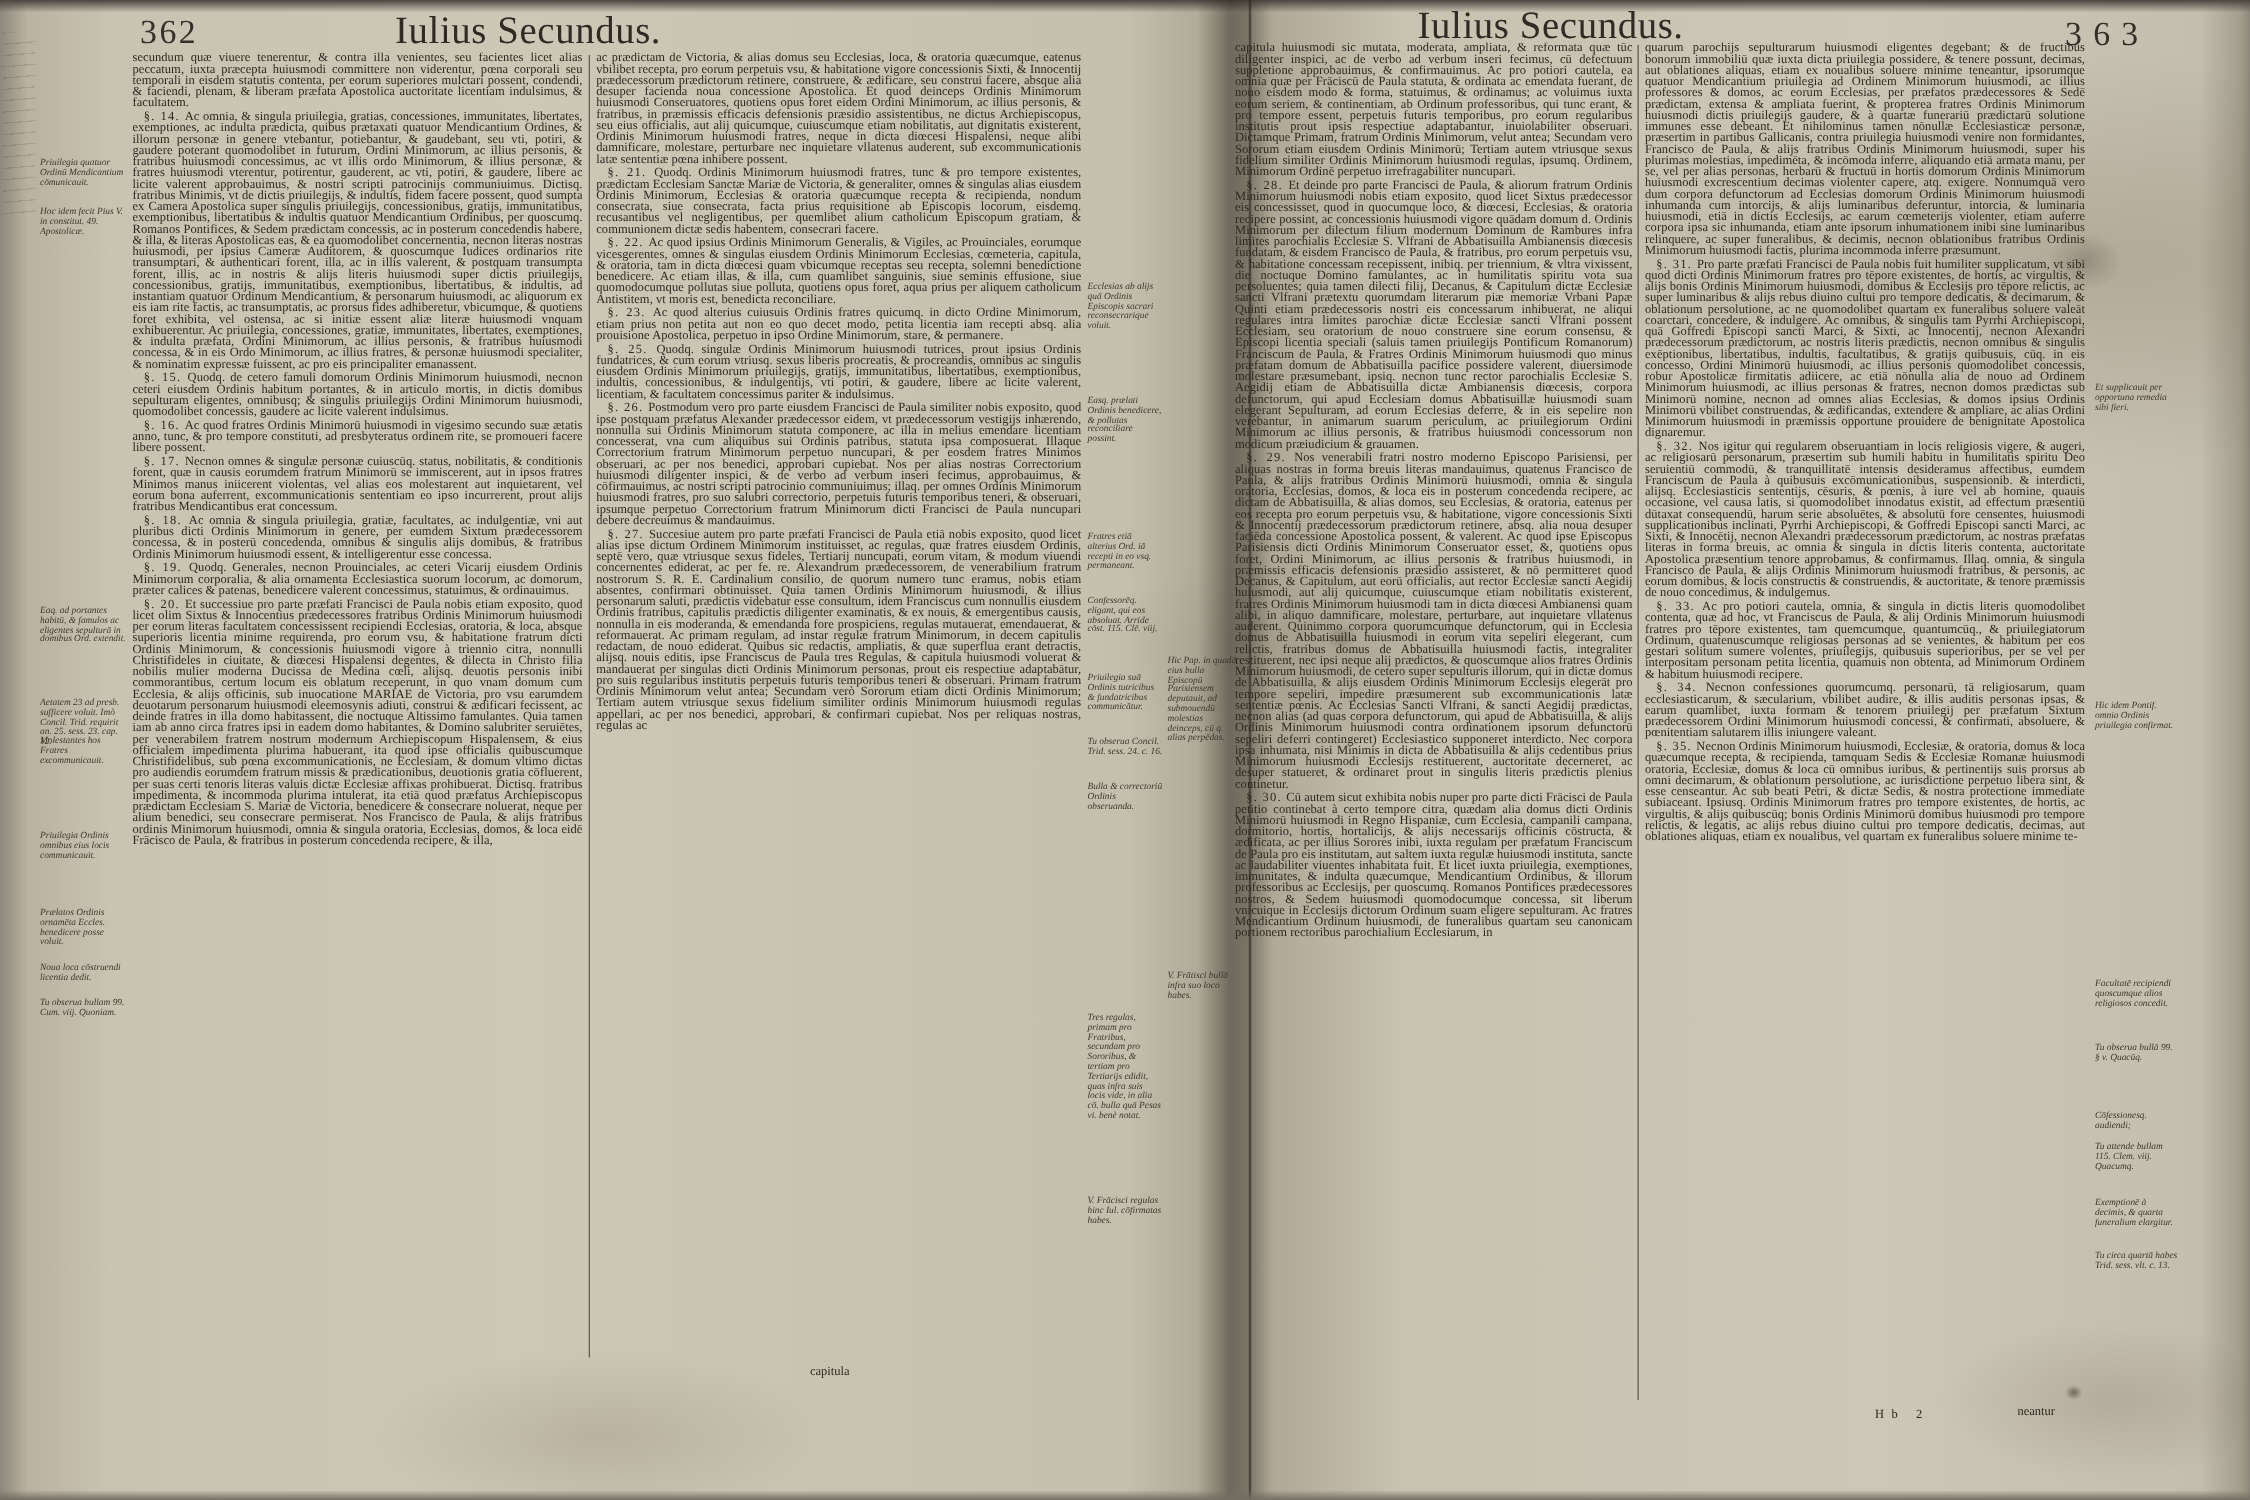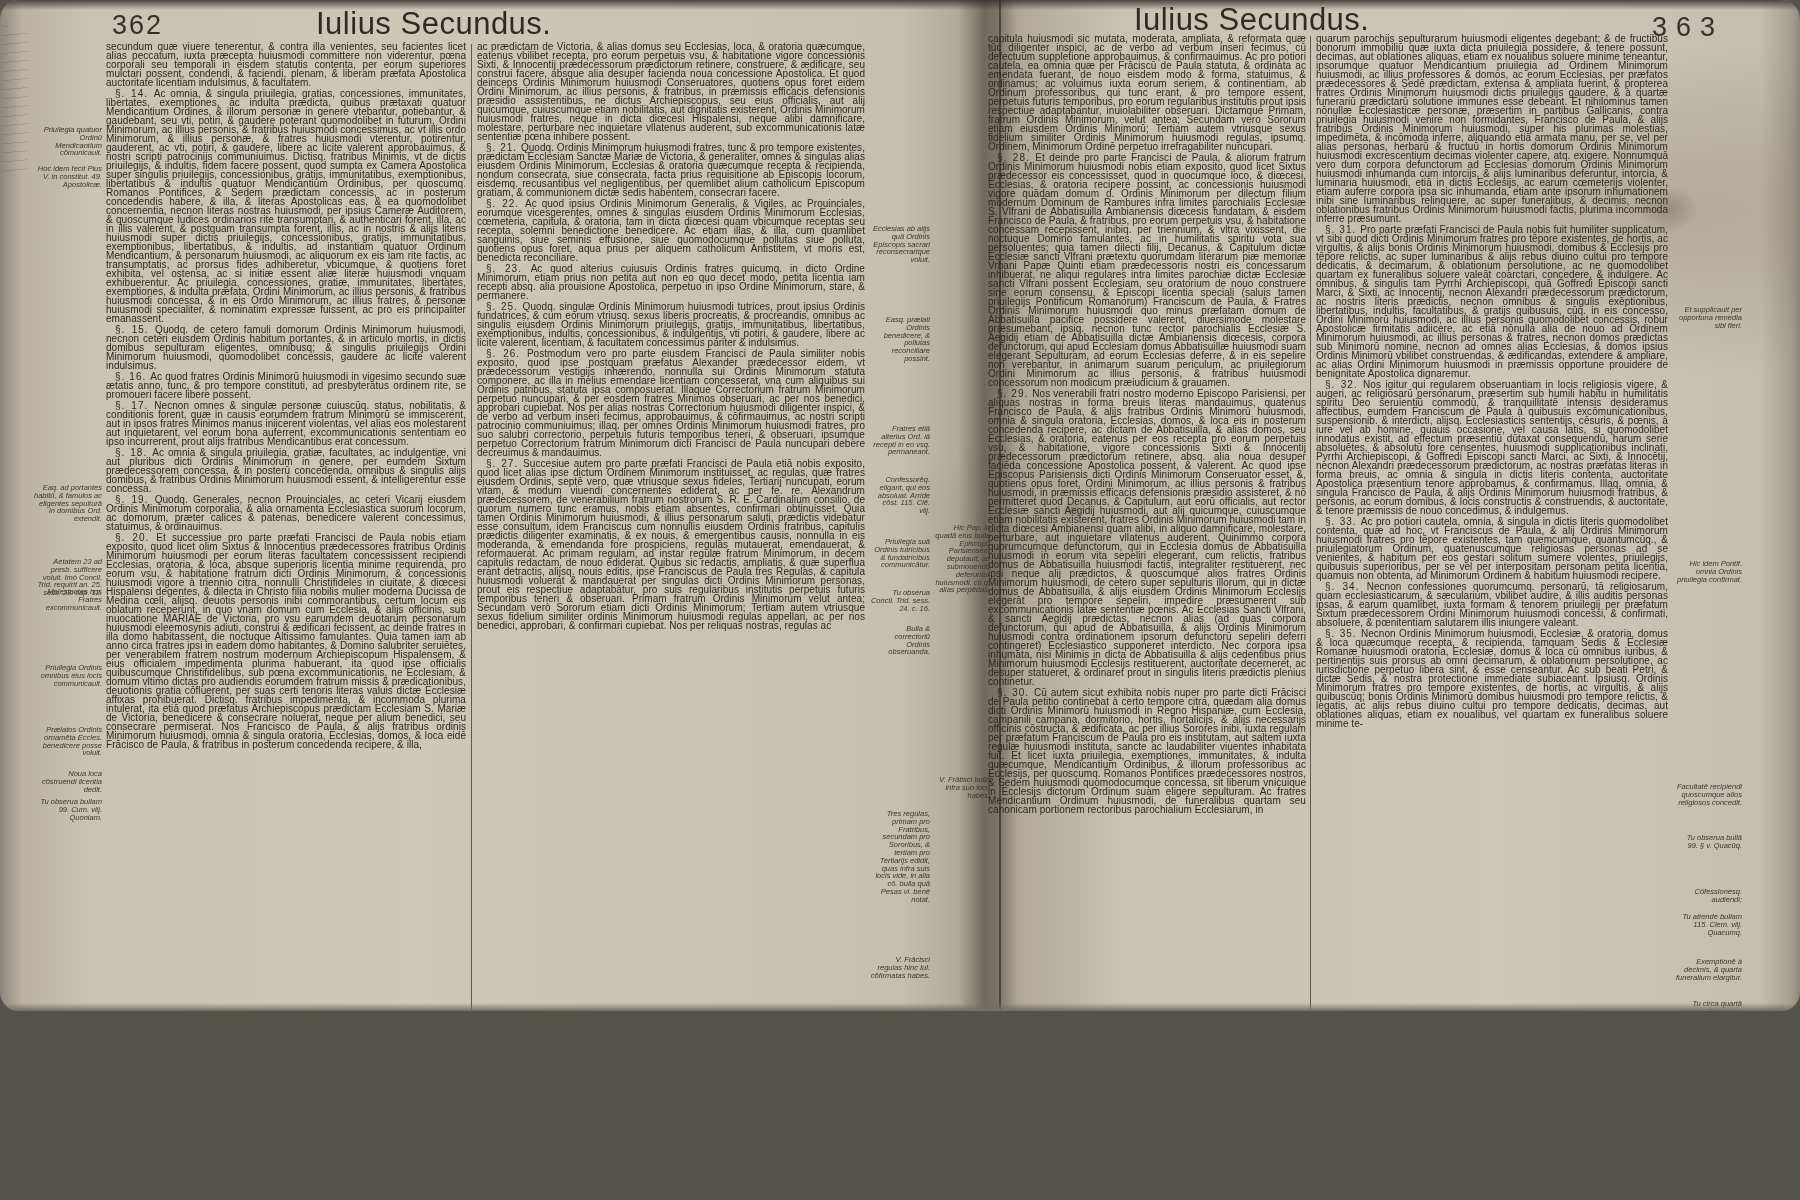--- a/index.html
+++ b/index.html
@@ -1,24 +1,23 @@
 <!DOCTYPE html>
 <html><head>
 <meta charset="utf-8">
 <style>
   html,body{margin:0;padding:0;background:#55524b;}
-  .scan{position:relative;width:1800px;height:1011px;overflow:hidden;
-    font-family:Liberation Sans, sans-serif;color:#2c2820;
+  .scan{position:relative;width:1800px;height:1200px;overflow:hidden;
+    font-family:Liberation Serif, serif;color:#2c2820;
     background:
       radial-gradient(ellipse 620px 240px at 1660px 210px, rgba(120,110,90,.28), rgba(0,0,0,0) 70%),
       radial-gradient(ellipse 300px 120px at 1085px 520px, rgba(100,92,76,.20), rgba(0,0,0,0) 70%),
       radial-gradient(ellipse 260px 100px at 480px 1150px, rgba(125,117,99,.25), rgba(0,0,0,0) 70%),
       radial-gradient(ellipse 200px 90px at 1690px 1120px, rgba(110,100,84,.22), rgba(0,0,0,0) 70%),
       linear-gradient(90deg,#8d887c 0,#b9b2a1 22px,#c9c3b2 90px,#cdc7b6 420px,#c5bfae 900px,#aaa492 975px,#938d7c 998px,#b0a998 1020px,#c8c2b1 1120px,#cdc7b7 1500px,#c4beae 1760px,#a49e8e 1792px,#8d887c 100%);
-    border-radius: 19px;
   }
   .scan::before{content:"";position:absolute;left:0;top:0;right:0;height:10px;
     background:linear-gradient(#4a463f,rgba(74,70,63,0));}
   .scan::after{content:"";position:absolute;left:0;bottom:0;right:0;height:8px;
     background:linear-gradient(rgba(74,70,63,0),#736e62);}
   .gutter-shadow{position:absolute;left:958px;top:0;width:58px;height:1200px;
     background:linear-gradient(90deg,rgba(0,0,0,0),rgba(40,36,30,.42) 45%,rgba(0,0,0,0));}
   .fold-line{position:absolute;left:999px;top:0;width:2px;height:1200px;background:rgba(35,31,26,.55);}
 
   
@@ -40,21 +39,21 @@
   .l-col2{left:477px;top:42px;width:388px;height:1048px;}
   .r-col1{left:988px;top:34px;width:318px;height:1086px;}
   .r-col2{left:1316px;top:34px;width:352px;height:1086px;}
   .vrule{position:absolute;width:1px;background:rgba(58,52,44,.75);}
   .vrule-left{left:471px;top:44px;height:1042px;}
   .vrule-right{left:1310px;top:36px;height:1084px;}
 
   
   .notes{position:absolute;top:0;height:1200px;font-style:italic;
     font-size:7.5px;line-height:7.8px;color:#3b352c;}
-  .notes .note{position:absolute;left:0;right:0;margin:0;text-align:right;}
+  .notes .note{position:absolute;left:0;right:0;margin:0;text-align:left;}
   .n-l-outer{left:32px;width:70px;}
   .n-l-inner{left:870px;width:60px;}
   .n-r-inner{left:934px;width:56px;}
   .n-r-outer{left:1676px;width:66px;}
   .n-l-outer .note:nth-child(1){top:126px;}
   .n-l-outer .note:nth-child(2){top:165px;}
   .n-l-outer .note:nth-child(3){top:484px;}
   .n-l-outer .note:nth-child(4){top:558px;}
   .n-l-outer .note:nth-child(5){top:588px;}
   .n-l-outer .note:nth-child(6){top:664px;}
@@ -157,21 +156,21 @@
       </div>
 
     <div class="catchword cw-left">capitula</div>
   </div>
 
   <div>
     <div class="running running-right">Iulius Secundus.</div>
     <div class="pagenum pagenum-right">363</div>
 
     <div class="notes n-r-inner">
-        <p class="note">Hic Pap. in quadā eius bulla Episcopū Parisiensem deputauit, ad submouendū deferuntur huiusmodi, cū q. alias perpēdas.</p>
+        <p class="note">Hic Pap. in quadā eius bulla Episcopū Parisiensem deputauit, ad submouendū molestias deinceps, cū q. alias perpēdas.</p>
         <p class="note">V. Frātisci bullā infra suo loco habes.</p>
       </div>
 
     <div class="col r-col1">
         <p class="cont">capitula huiusmodi sic mutata, moderata, ampliata, &amp; reformata quæ tūc diligenter inspici, ac de verbo ad verbum inseri fecimus, cū defectuum suppletione approbauimus, &amp; confirmauimus. Ac pro potiori cautela, ea omnia quæ per Frāciscū de Paula statuta, &amp; ordinata ac emendata fuerant, de nouo eisdem modo &amp; forma, statuimus, &amp; ordinamus; ac voluimus iuxta eorum seriem, &amp; continentiam, ab Ordinum professoribus, qui tunc erant, &amp; pro tempore essent, perpetuis futuris temporibus, pro eorum regularibus institutis prout ipsis respectiue adaptabantur, inuiolabiliter obseruari. Dictamque Primam, fratrum Ordinis Minimorum, velut antea; Secundam vero Sororum etiam eiusdem Ordinis Minimorū; Tertiam autem vtriusque sexus fidelium similiter Ordinis Minimorum huiusmodi regulas, ipsumq. Ordinem, Minimorum Ordinē perpetuo irrefragabiliter nuncupari.</p>
         <p class="sec"><span class="secnum">§. 28. </span>Et deinde pro parte Francisci de Paula, &amp; aliorum fratrum Ordinis Minimorum huiusmodi nobis etiam exposito, quod licet Sixtus prædecessor eis concessisset, quod in quocumque loco, &amp; diœcesi, Ecclesias, &amp; oratoria recipere possint, ac concessionis huiusmodi vigore quādam domum d. Ordinis Minimorum per dilectum filium modernum Dominum de Rambures infra limites parochialis Ecclesiæ S. Vlfrani de Abbatisuilla Ambianensis diœcesis fundatam, &amp; eisdem Francisco de Paula, &amp; fratribus, pro eorum perpetuis vsu, &amp; habitatione concessam recepissent, inibiq. per triennium, &amp; vltra vixissent, die noctuque Domino famulantes, ac in humilitatis spiritu vota sua persoluentes; quia tamen dilecti filij, Decanus, &amp; Capitulum dictæ Ecclesiæ sancti Vlfrani prætextu quorumdam literarum piæ memoriæ Vrbani Papæ Quinti etiam prædecessoris nostri eis concessarum inhibuerat, ne aliqui regulares intra limites parochiæ dictæ Ecclesiæ sancti Vlfrani possent Ecclesiam, seu oratorium de nouo construere sine eorum consensu, &amp; Episcopi licentia speciali (saluis tamen priuilegijs Pontificum Romanorum) Franciscum de Paula, &amp; Fratres Ordinis Minimorum huiusmodi quo minus præfatam domum de Abbatisuilla pacifice possidere valerent, diuersimode molestare præsumebant, ipsiq. necnon tunc rector parochialis Ecclesiæ S. Aegidij etiam de Abbatisuilla dictæ Ambianensis diœcesis, corpora defunctorum, qui apud Ecclesiam domus Abbatisuillæ huiusmodi suam elegerant Sepulturam, ad eorum Ecclesias deferre, &amp; in eis sepelire non verebantur, in animarum suarum periculum, ac priuilegiorum Ordini Minimorum ac illius personis, &amp; fratribus huiusmodi concessorum non modicum præiudicium &amp; grauamen.</p>
         <p class="sec"><span class="secnum">§. 29. </span>Nos venerabili fratri nostro moderno Episcopo Parisiensi, per aliquas nostras in forma breuis literas mandauimus, quatenus Francisco de Paula, &amp; alijs fratribus Ordinis Minimorū huiusmodi, omnia &amp; singula oratoria, Ecclesias, domos, &amp; loca eis in posterum concedenda recipere, ac dictam de Abbatisuilla, &amp; alias domos, seu Ecclesias, &amp; oratoria, eatenus per eos recepta pro eorum perpetuis vsu, &amp; habitatione, vigore concessionis Sixti &amp; Innocentij prædecessorum prædictorum retinere, absq. alia noua desuper faciēda concessione Apostolica possent, &amp; valerent. Ac quod ipse Episcopus Parisiensis dicti Ordinis Minimorum Conseruator esset, &amp;, quotiens opus foret, Ordini Minimorum, ac illius personis &amp; fratribus huiusmodi, in præmissis efficacis defensionis præsidio assisteret, &amp; nō permitteret quod Decanus, &amp; Capitulum, aut eorū officialis, aut rector Ecclesiæ sancti Aegidij huiusmodi, aut alij quicumque, cuiuscumque etiam nobilitatis existerent, fratres Ordinis Minimorum huiusmodi tam in dicta diœcesi Ambianensi quam alibi, in aliquo damnificare, molestare, perturbare, aut inquietare vllatenus auderent. Quinimmo corpora quorumcumque defunctorum, qui in Ecclesia domus de Abbatisuilla huiusmodi in eorum vita sepeliri elegerant, cum relictis, fratribus domus de Abbatisuilla huiusmodi factis, integraliter restituerent, nec ipsi neque alij prædictos, &amp; quoscumque alios fratres Ordinis Minimorum huiusmodi, de cetero super sepulturis illorum, qui in dictæ domus de Abbatisuilla, &amp; alijs eiusdem Ordinis Minimorum Ecclesijs elegerāt pro tempore sepeliri, impedire præsumerent sub excommunicationis latæ sententiæ pœnis. Ac Ecclesias Sancti Vlfrani, &amp; sancti Aegidij prædictas, necnon alias (ad quas corpora defunctorum, qui apud de Abbatisuilla, &amp; alijs Ordinis Minimorum huiusmodi contra ordinationem ipsorum defunctorū sepeliri deferri contingeret) Ecclesiastico supponeret interdicto. Nec corpora ipsa inhumata, nisi Minimis in dicta de Abbatisuilla &amp; alijs cedentibus prius Minimorum huiusmodi Ecclesijs restituerent, auctoritate decerneret, ac desuper statueret, &amp; ordinaret prout in singulis literis prædictis plenius continetur.</p>
         <p class="sec"><span class="secnum">§. 30. </span>Cū autem sicut exhibita nobis nuper pro parte dicti Frācisci de Paula petitio continebat à certo tempore citra, quædam alia domus dicti Ordinis Minimorū huiusmodi in Regno Hispaniæ, cum Ecclesia, campanili campana, dormitorio, hortis, hortalicijs, &amp; alijs necessarijs officinis cōstructa, &amp; ædificata, ac per illius Sorores inibi, iuxta regulam per præfatum Franciscum de Paula pro eis institutam, aut saltem iuxta regulæ huiusmodi instituta, sancte ac laudabiliter viuentes inhabitata fuit. Et licet iuxta priuilegia, exemptiones, immunitates, &amp; indulta quæcumque, Mendicantium Ordinibus, &amp; illorum professoribus ac Ecclesijs, per quoscumq. Romanos Pontifices prædecessores nostros, &amp; Sedem huiusmodi quomodocumque concessa, sit liberum vnicuique in Ecclesijs dictorum Ordinum suam eligere sepulturam. Ac fratres Mendicantium Ordinum huiusmodi, de funeralibus quartam seu canonicam portionem rectoribus parochialium Ecclesiarum, in</p>
       </div>
     <div class="vrule vrule-right"></div>

